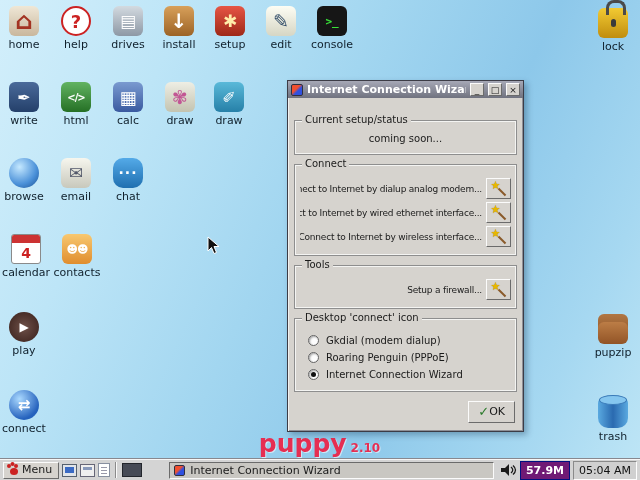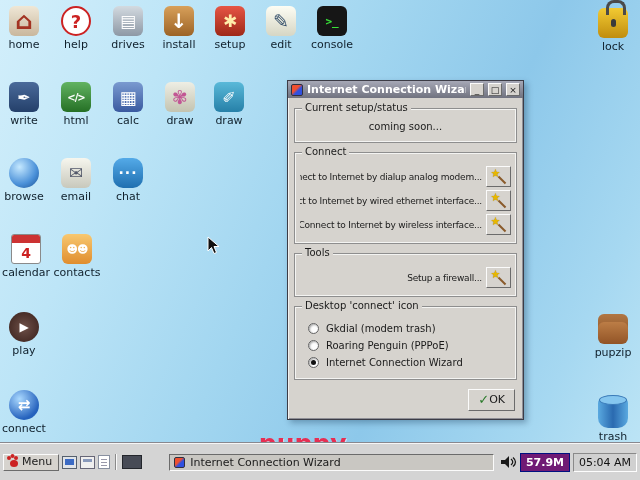--- a/index.html
+++ b/index.html
@@ -67,21 +67,21 @@
     background:linear-gradient(#a6a8b6,#70727f);
   }
   .win-ic { width:12px; height:12px; border-radius:2px; flex:0 0 auto;
             background:linear-gradient(135deg,#f05030 40%,#3050e0 60%); border:1px solid #303040; }
   .title-text { flex:1; color:#fff; font-size:11px; font-weight:bold; white-space:nowrap; overflow:hidden; }
   .tb-btn { width:14px; height:13px; font-size:9px; line-height:10px; text-align:center; padding:0; color:#1a1a1a; }
   .win-body { padding:6px; }
 
   .group { position:relative; border:1px solid #8e8e8e; box-shadow:inset 0 0 0 1px #f4f4f2;
            margin-top:9px; padding:10px 5px 5px; }
-  .group:first-child { margin-top:4px; }
+  .group:first-child { margin-top:16px; }
   .group-label { position:absolute; top:-7px; left:7px; background:#d6d3ce; padding:0 3px;
                  font-size:10px; color:#1a1a1a; white-space:nowrap; }
   .status-text { text-align:center; font-size:10px; color:#1a1a1a; padding:2px 0 5px; }
 
   .connect-row { display:flex; align-items:center; justify-content:flex-end; gap:4px;
                  margin:3px 0; overflow:hidden; }
   .rowlabel { font-size:9px; letter-spacing:-0.2px; white-space:nowrap; color:#1a1a1a; }
   .mini-btn { width:25px; height:21px; display:flex; align-items:center; justify-content:center; flex:0 0 auto; }
   .wand { position:relative; width:16px; height:16px; display:inline-block; }
   .wand::before { content:"★"; position:absolute; top:-2px; left:0; color:#e7b700; font-size:11px;
@@ -101,21 +101,21 @@
   .ok-icon::before { content:"✓"; color:#2a7a2a; font-weight:bold; font-size:13px; }
 
   
   .brand { position:absolute; left:0; right:1px; top:429px; text-align:center; color:#e62e52;
            text-shadow:1px 1px 0 rgba(255,255,255,.55); z-index:1; }
   .bname { font-size:25px; font-weight:bold; letter-spacing:0; }
   .bver  { font-size:12px; font-weight:bold; margin-left:4px; }
 
   
   .taskbar {
-    position:absolute; left:0; bottom:0; width:640px; height:37px;
+    position:absolute; left:0; bottom:0; width:640px; height:21px;
     background:#d4d4d4; border-top:1px solid #f6f6f6; box-shadow:0 -1px 0 #88888f;
     display:flex; align-items:center; gap:3px; padding:0 3px; z-index:10;
   }
   .menu-btn { display:flex; align-items:center; gap:4px; height:17px; padding:0 6px 1px; font-size:11px; }
   .paw { width:8px; height:7px; background:#cc2222; border-radius:50%; position:relative; margin-top:3px; }
   .paw::before { content:""; position:absolute; width:4px; height:4px; border-radius:50%; background:#cc2222;
                  left:-3px; top:-4px; box-shadow:7px 0 0 #cc2222, 3.5px -2px 0 #cc2222; }
   .tray-ic { position:relative; flex:0 0 auto; }
   .t-display { width:15px; height:13px; background:#e0e4e9; border:1px solid #55606e; }
   .t-display::after { content:""; position:absolute; left:2px; top:2px; right:2px; bottom:3px; background:#3a6ac4; }
@@ -287,21 +287,21 @@
           <button class="btn3d mini-btn">
             <span class="wand"></span>
           </button>
         </div>
       </div>
 
       <div class="group">
         <span class="group-label">Desktop 'connect' icon</span>
         <div class="radio-row">
           <span class="radio" data-selected="false"></span>
-          <span class="radio-label">Gkdial (modem trash)</span>
+          <span class="radio-label">Gkdial (modem dialup)</span>
         </div>
         <div class="radio-row">
           <span class="radio" data-selected="false"></span>
           <span class="radio-label">Roaring Penguin (PPPoE)</span>
         </div>
         <div class="radio-row">
           <span class="radio" data-selected="true"></span>
           <span class="radio-label">Internet Connection Wizard</span>
         </div>
       </div>

